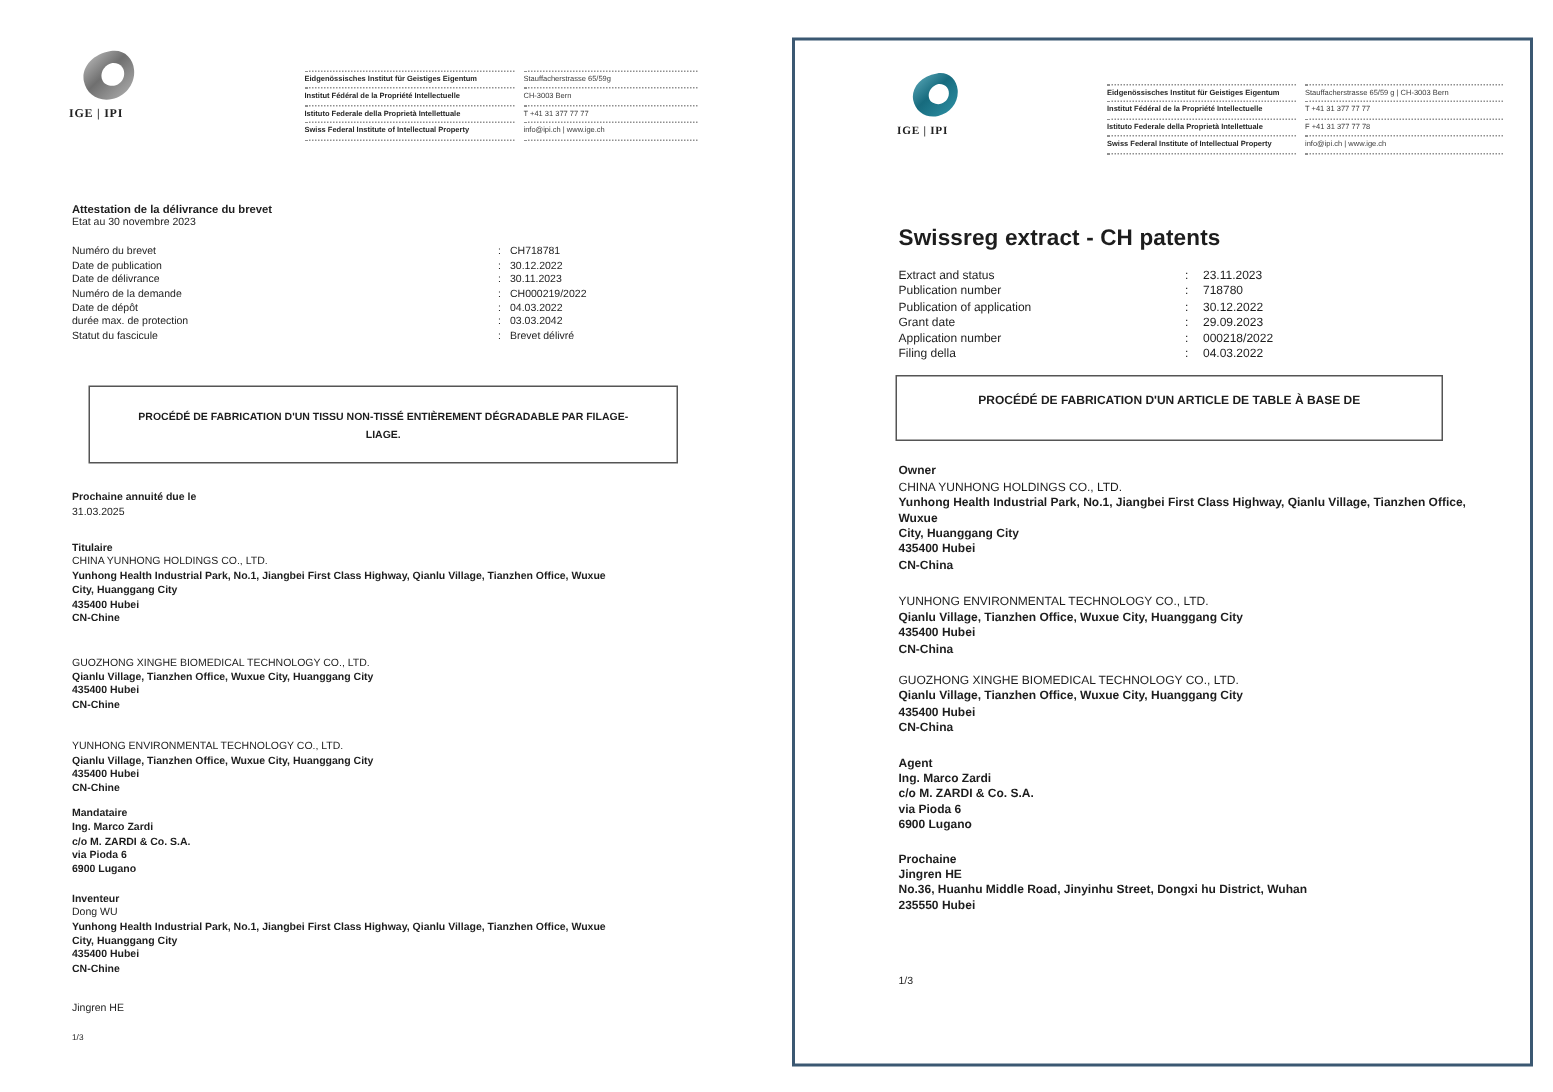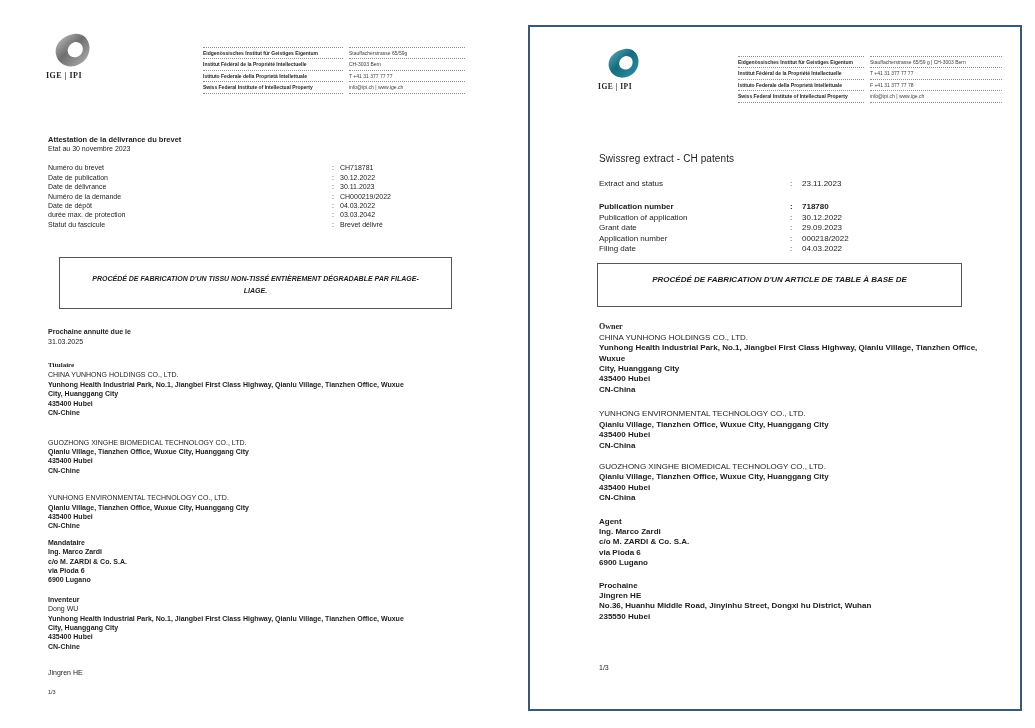--- a/index.html
+++ b/index.html
@@ -31,42 +31,42 @@
     font-size:5px;white-space:nowrap;overflow:hidden;color:#3c3c3c;}
   .lh-cell:last-child{border-bottom:1px dotted #8f8f8f;}
   .lh-name{font-weight:bold;color:#262626;}
 
   
   .body{position:absolute;}
   #page-left  .body{left:30px;top:121px;width:408px;font-size:7px;line-height:9.4px;}
   #page-right .body{left:69px;top:126px;width:410px;font-size:8px;line-height:10.4px;}
   .b{font-weight:bold;}
   .doc-title{font-size:7.5px;font-weight:bold;line-height:9px;}
-  .swiss-title{font-size:10px;font-weight:normal;line-height:11px;letter-spacing:.1px;}
+  .swiss-title{font-size:15px;font-weight:bold;line-height:11px;letter-spacing:.1px;}
 
   .kv{display:flex;white-space:nowrap;}
   #page-left .kv-list{margin-top:10px;}
   #page-left .kv-label{width:284px;flex:none;}
   #page-left .kv-colon{width:8px;flex:none;}
   #page-right .kv-list{margin-top:15px;}
   #page-right .kv-label{width:191px;flex:none;}
   #page-right .kv-colon{width:12px;flex:none;}
-  .gap-lg{margin-top:13px;font-weight:bold;}
+  .gap-lg{}
   .gap-md{}
 
-  .invention-box{box-sizing:border-box;border:1px solid #555;text-align:center;font-weight:bold;font-style:italic;}
+  .invention-box{box-sizing:border-box;border:1px solid #555;text-align:center;font-weight:bold;}
   #page-left .invention-box{margin:28px 0 0 11px;width:393px;height:52px;padding-top:15px;line-height:11.5px;}
   #page-right .invention-box{margin:9px 0 0 -2px;width:365px;height:44px;padding-top:10px;line-height:11.5px;}
   .box-line{display:block;}
 
   .annuity{margin-top:18px;}
   .sec-heading{font-weight:bold;}
   .entry-name{white-space:nowrap;}
   .addr-line{white-space:nowrap;font-weight:bold;}
-  .mt15{margin-top:15px;font-family:Liberation Serif, serif;}.mt20{margin-top:20px;}.mt18{margin-top:18px;}
+  .mt15{margin-top:15px;}.mt20{margin-top:20px;}.mt18{margin-top:18px;}
   .mt7{margin-top:7px;}.mt10{margin-top:10px;}.mt17{margin-top:17px;}
   .mt14{margin-top:14px;}.mt11{margin-top:11px;}.mt13{margin-top:13px;}.mt12{margin-top:12px;}
   .pgnum-left{margin-top:10px;font-size:5.5px;}
   .pgnum-right{margin-top:41px;font-size:7px;}
 </style>
 </head>
 <body>
 
 <div class="page" id="page-left">
 
@@ -250,21 +250,21 @@
           <span class="kv-label">Grant date</span>
           <span class="kv-colon">:</span>
           <span class="kv-value">29.09.2023</span>
         </div>
       <div class="kv gap-md">
           <span class="kv-label">Application number</span>
           <span class="kv-colon">:</span>
           <span class="kv-value">000218/2022</span>
         </div>
       <div class="kv">
-          <span class="kv-label">Filing date</span>
+          <span class="kv-label">Filing della</span>
           <span class="kv-colon">:</span>
           <span class="kv-value">04.03.2022</span>
         </div>
     </div>
 
     <div class="invention-box">
       <span class="box-line">PROCÉDÉ DE FABRICATION D'UN ARTICLE DE TABLE À BASE DE</span>
     </div>
 
     <div class="mt15 sec-heading">Owner</div>

